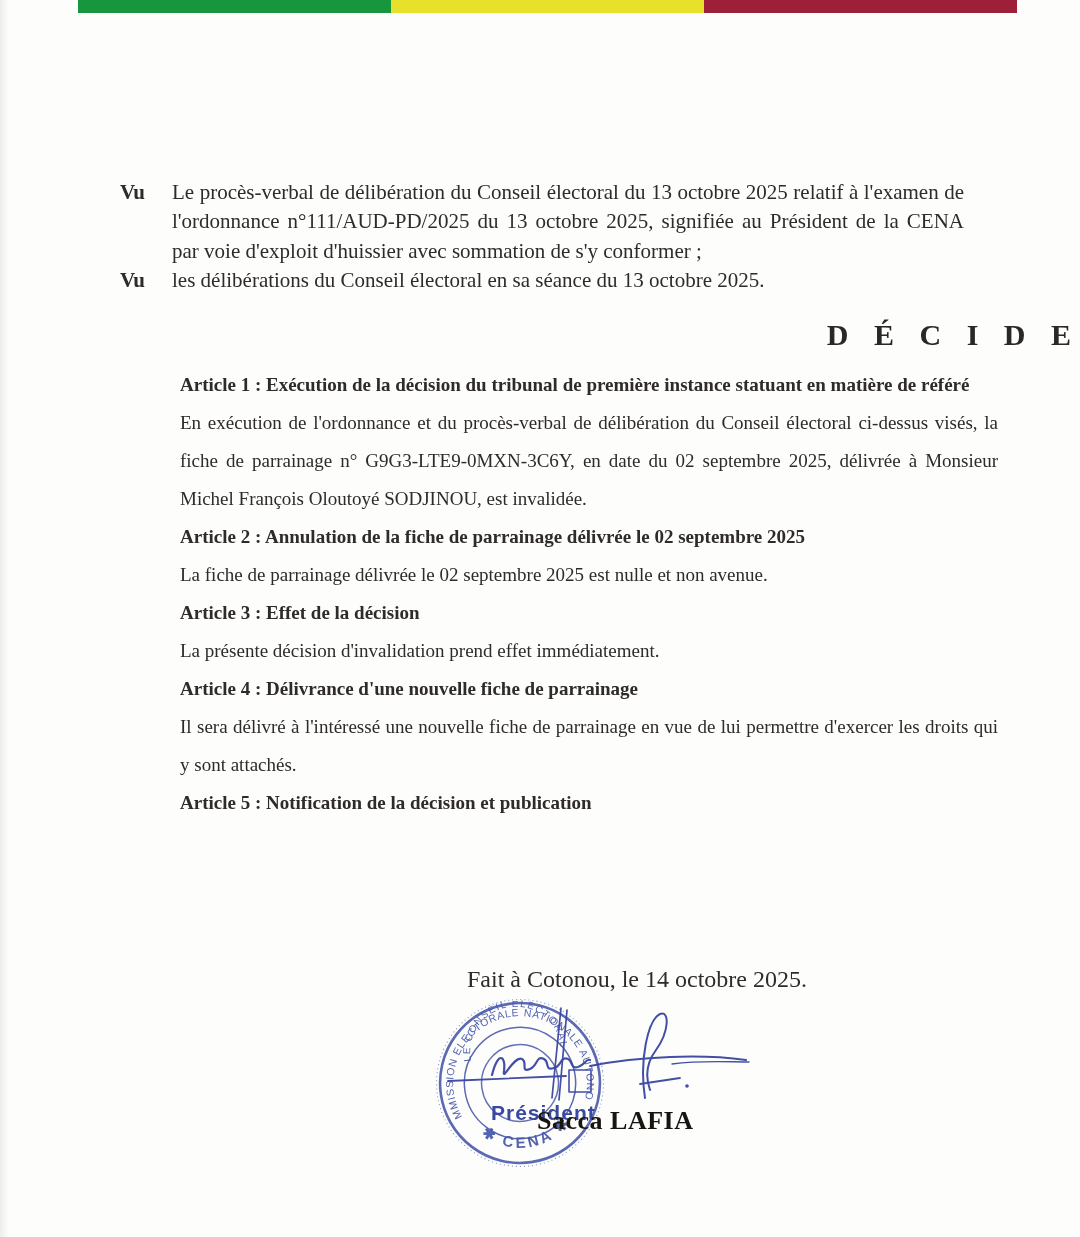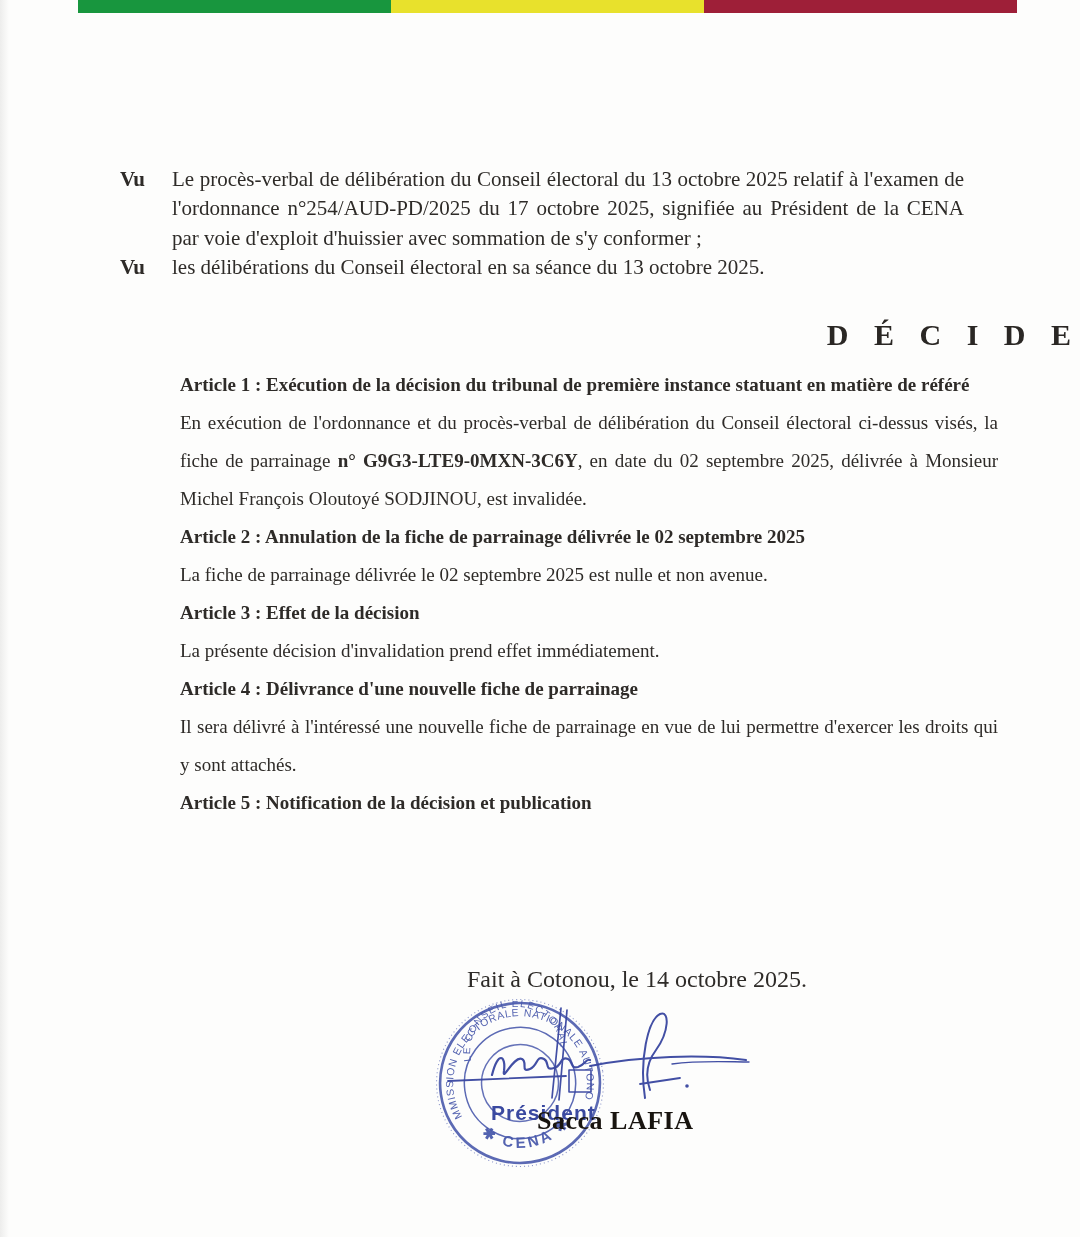--- a/index.html
+++ b/index.html
@@ -7,33 +7,33 @@
     position:relative;width:1080px;height:1237px;margin:0 auto;
     background:#fdfdfc;overflow:hidden;color:#2e2b28;
     font-family:"Liberation Serif", serif;
   }
   .scan-edge{position:absolute;left:0;top:0;width:9px;height:100%;
     background:linear-gradient(90deg,#ededec,#fdfdfc);}
   
   .flag{position:absolute;left:78px;top:0;width:939px;height:13px;display:flex;}
   .flag span{flex:1;}
   
-  .vu-block{position:absolute;left:120px;top:165px;width:844px;}
+  .vu-block{position:absolute;left:120px;top:178px;width:844px;}
   .vu-row{display:flex;font-size:21px;line-height:29.4px;}
   .vu-label{width:52px;flex:none;font-weight:bold;}
   .vu-text{flex:1;text-align:justify;}
   
   .decide{position:absolute;left:0;top:318px;width:1080px;text-align:right;
     font-weight:bold;font-size:30px;letter-spacing:9px;color:#2a2724;}
   
   .articles{position:absolute;left:148px;top:366px;width:818px;
     font-size:19px;line-height:38px;text-align:justify;margin-left:32px;}
   .articles p{margin:0;}
   .art-head{font-weight:bold;}
-  .b{font-weight:bold;}
+  .b{font-weight:normal;}
   
   .closing{position:absolute;left:467px;top:966px;font-size:24px;}
   
   .sig-stamp{position:absolute;left:434px;top:997px;width:172px;height:172px;
     transform:rotate(-8deg);opacity:.93;}
   .sig-scrawl{position:absolute;left:440px;top:1002px;width:330px;height:115px;}
   .sig-role{position:absolute;left:491px;top:1085px;font-size:21px;font-weight:600;
     color:#3a49a0;font-family:"Liberation Sans", sans-serif;letter-spacing:1px;margin-top:16px;}
   .sig-name{position:absolute;left:537px;top:1106px;font-size:26px;font-weight:bold;
     color:#18140f;letter-spacing:.5px;}
@@ -46,21 +46,21 @@
 
   <div class="flag">
     <span style="background:#18963e"></span>
     <span style="background:#e8e12c"></span>
     <span style="background:#9e1f38"></span>
   </div>
 
   <div class="vu-block">
     <div class="vu-row">
       <span class="vu-label">Vu</span>
-      <span class="vu-text">Le procès-verbal de délibération du Conseil électoral du 13 octobre 2025 relatif à l'examen de l'ordonnance n°254/AUD-PD/2025 du 17 octobre 2025, signifiée au Président de la CENA par voie d'exploit d'huissier avec sommation de s'y conformer ;</span>
+      <span class="vu-text">Le procès-verbal de délibération du Conseil électoral du 13 octobre 2025 relatif à l'examen de l'ordonnance n°111/AUD-PD/2025 du 13 octobre 2025, signifiée au Président de la CENA par voie d'exploit d'huissier avec sommation de s'y conformer ;</span>
     </div>
     <div class="vu-row">
       <span class="vu-label">Vu</span>
       <span class="vu-text">les délibérations du Conseil électoral en sa séance du 13 octobre 2025.</span>
     </div>
   </div>
 
   <div class="decide">D É C I D E</div>
 
   <div class="articles">

